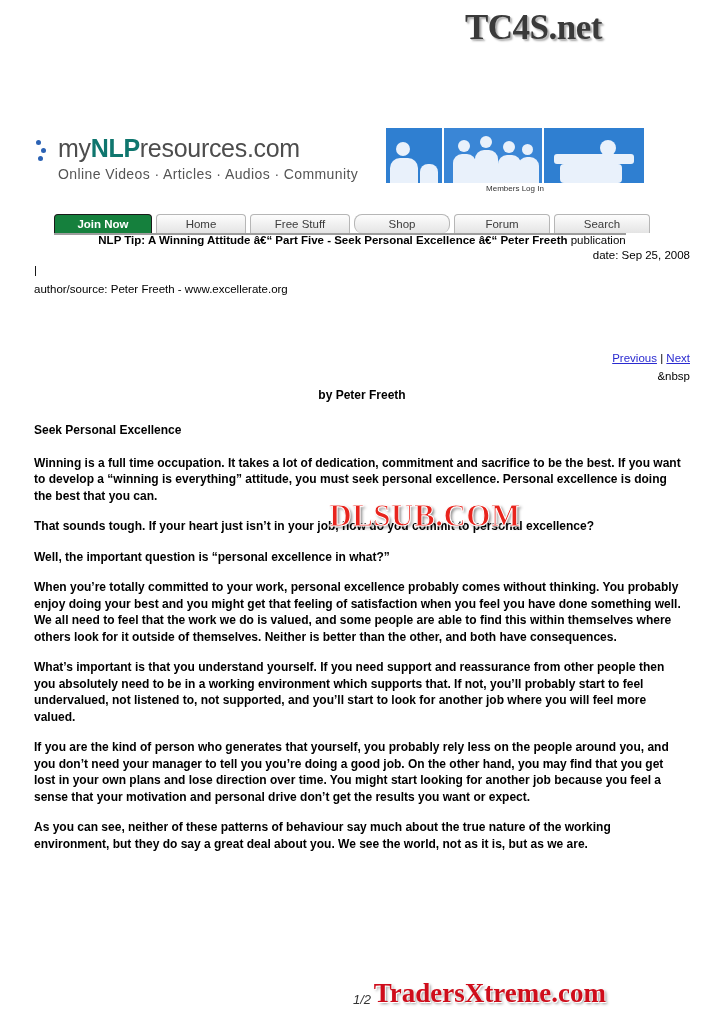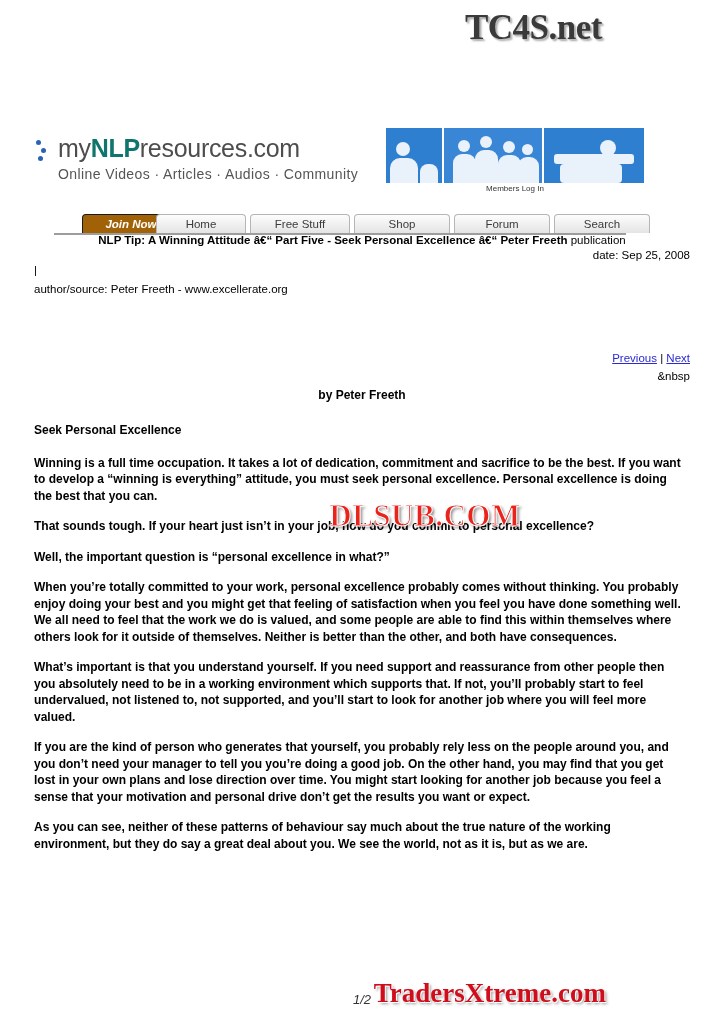--- a/index.html
+++ b/index.html
@@ -137,26 +137,24 @@
     text-align: center;
     font-size: 11.5px;
     color: #3b3b3b;
     border: 1px solid #b6b6b6;
     border-bottom: none;
     border-radius: 4px 4px 0 0;
     background: linear-gradient(#fdfdfd, #e4e4e4);
     box-sizing: border-box;
   }
   .tab.join {
-    background: #a16207;
+    background: #15803d;
     color: #ffffff;
     font-weight: bold;
-    font-style: italic;
     border-color: #1a1a1a;
-    margin-left: 28px;
   }
   .nav-underline {
     position: absolute;
     left: 0;
     top: 19px;
     width: 572px;
     height: 2px;
     background: #9d9d9d;
   }
 
@@ -326,21 +324,21 @@
       </div>
     </div>
 
     <div class="members-login">Members Log In</div>
   </div>
 
   <div class="nav">
     <div class="tab join" style="left:0px; width:98px;">Join Now</div>
     <div class="tab" style="left:102px; width:90px;">Home</div>
     <div class="tab" style="left:196px; width:100px;text-align:center;">Free Stuff</div>
-    <div class="tab" style="left:300px; width:96px;">Shop</div>
+    <div class="tab" style="left:300px; width:96px;border-radius:8px;">Shop</div>
     <div class="tab" style="left:400px; width:96px;">Forum</div>
     <div class="tab" style="left:500px; width:96px;">Search</div>
     <div class="nav-underline"></div>
   </div>
 
   <div class="doc">
     <div class="title-line">
       <span>NLP Tip: A Winning Attitude â€“ Part Five - Seek Personal Excellence â€“ Peter Freeth</span>
       <span class="pub">publication</span>
     </div>

